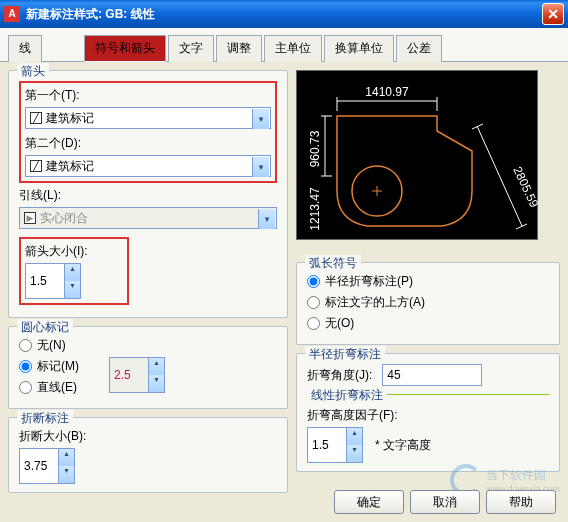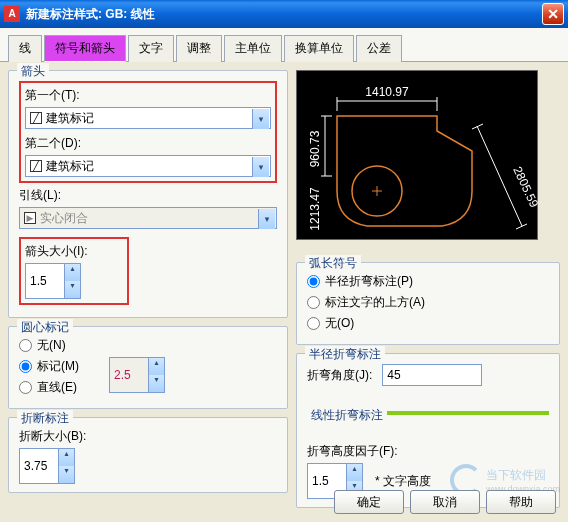--- a/index.html
+++ b/index.html
@@ -5,21 +5,21 @@
 * { box-sizing: border-box; margin: 0; padding: 0; font-family: "Microsoft YaHei", SimSun, sans-serif; font-size: 12px; }
 body { background: #ece9d8; width: 568px; height: 522px; overflow: hidden; }
 
 .titlebar { height: 28px; background: linear-gradient(to bottom, #0a66d8, #2f8ef1 10%, #0a66d8 50%, #064eb1); display: flex; align-items: center; padding: 0 4px; }
 .titlebar .app-icon { width: 16px; height: 16px; background: #d33; margin-right: 6px; display: inline-block; font-size: 10px; color: #fff; text-align: center; line-height: 16px; font-weight: bold; }
 .titlebar .title { color: #fff; font-weight: bold; flex: 1; }
 .titlebar .close-btn { width: 22px; height: 22px; background: linear-gradient(to bottom, #f7947a, #d9472b 50%, #b32100); border: 1px solid #fff; border-radius: 3px; color: #fff; font-weight: bold; text-align: center; line-height: 20px; cursor: pointer; font-size: 14px; }
 
 .tabs { display: flex; border-bottom: 1px solid #9da8b7; background: #f7f7f3; padding: 6px 8px 0 8px; }
 .tab { padding: 4px 10px; border: 1px solid #9da8b7; border-bottom: none; background: #f0f0e8; margin-right: 2px; cursor: pointer; position: relative; top: 1px; }
-.tab.active { background: #d946ef; border-bottom: 1px solid #fff; }
+.tab.active { background: #b91c1c; border-bottom: 1px solid #fff; margin-left: 40px; }
 
 .content { display: flex; padding: 8px; gap: 8px; }
 .leftcol { width: 280px; }
 .rightcol { flex: 1; }
 
 .groupbox { border: 1px solid #b7c3d1; border-radius: 2px; padding: 10px 10px 8px 10px; margin-bottom: 8px; position: relative; background: #f7f7f3; }
 .groupbox .legend { position: absolute; top: -8px; left: 8px; background: #f7f7f3; padding: 0 4px; color: #1a3e7d; }
 
 .redbox { border: 2px solid #d33; padding: 4px; margin-bottom: 4px; }
 
@@ -186,21 +186,21 @@
           <span>无(O)</span>
         </label>
     </div>
 
     <div class="groupbox">
       <span class="legend">半径折弯标注</span>
       <div style="display:flex;align-items:center;gap:10px">
         <span>折弯角度(J):</span>
         <input class="textfield" value="45" style="">
       </div>
-      <div style="border-top:4px solid #84cc16;margin-top:25px;padding-top:24px;position:relative">
+      <div style="border-top:1px solid #84cc16;margin-top:8px;padding-top:8px;position:relative">
         <span style="position:absolute;top:-8px;left:0;background:#f7f7f3;padding:0 4px;color:#1a3e7d">线性折弯标注</span>
         <span class="label" style="margin-top:4px">折弯高度因子(F):</span>
         <div style="display:flex;align-items:center;gap:12px">
           <div class="spinner">
             <input value="1.5" style="">
             <div class="spin-btns">
                 <div>▴</div>
                 <div>▾</div>
               </div>
           </div>

